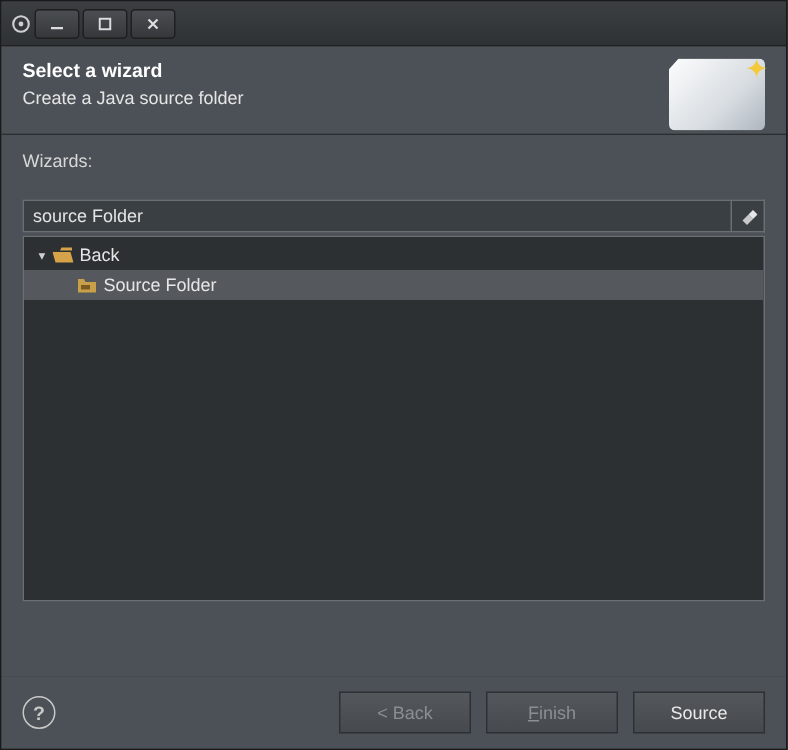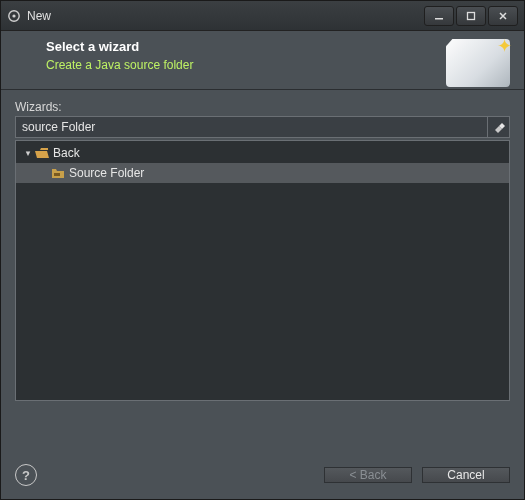--- a/index.html
+++ b/index.html
@@ -5,59 +5,58 @@
     * { margin: 0; padding: 0; box-sizing: border-box; font-family: "Segoe UI", Tahoma, sans-serif; }
     body { width: 525px; height: 500px; background: #1a1a1a; overflow: hidden; }
     .window { width: 525px; height: 500px; background: #3a3f44; border: 1px solid #1a1a1a; display: flex; flex-direction: column; }
     .titlebar { height: 30px; background: linear-gradient(to bottom, #3b3f42, #2e3235); display: flex; align-items: center; padding: 0 6px; border-bottom: 1px solid #222; }
     .title-icon svg { display: block; }
     .title-text { color: #e0e0e0; font-size: 12px; margin-left: 6px; flex: 1; }
     .win-controls { display: flex; gap: 0; }
     .win-btn { width: 30px; height: 20px; background: linear-gradient(to bottom,#4a4e52,#35383b); border: 1px solid #1f1f1f; display: flex; align-items: center; justify-content: center; color: #ddd; font-size: 10px; border-radius: 3px; margin-left: 2px; }
     .win-btn svg { display: block; }
     .banner { height: 58px; background: #4b5156; display: flex; align-items: flex-start; padding: 8px 14px; position: relative; }
-    .banner-left { flex: 1; margin-left: 31px; }
+    .banner-left { flex: 1; }
     .banner-title { color: #ffffff; font-size: 13px; font-weight: bold; margin-bottom: 4px; }
-    .banner-sub { color: #bef264; font-size: 12px; }
+    .banner-sub { color: #e5e5e5; font-size: 12px; }
     .banner-img { width: 65px; height: 50px; position: relative; }
     .banner-img .fold { position:absolute; right:0; top:0; width:64px; height:48px; background: linear-gradient(135deg,#fdfdfd 0%, #d8dde2 60%, #aeb6bd 100%); border-radius: 4px; clip-path: polygon(10% 0, 100% 0, 100% 100%, 0 100%, 0 15%); }
     .banner-img .star { position:absolute; top:-4px; right:-2px; color:#f4c93a; font-size:18px; }
     .content { flex: 1; background: #4b5156; padding: 10px 14px 0 14px; border-top: 1px solid #2b2e31; display: flex; flex-direction: column; }
-    .wiz-label { color: #d8d8d8; font-size: 12px; margin-bottom: 2px; }
+    .wiz-label { color: #d8d8d8; font-size: 12px; margin-bottom: 19px; }
     .filter-row { display:flex; }
     .filter-input { flex:1; height: 22px; background: #3a3f44; border: 1px solid #6a6f74; color: #e4e4e4; font-size: 12px; padding: 0 6px; outline: none; }
     .filter-clear { width: 22px; height: 22px; background:#3a3f44; border:1px solid #6a6f74; border-left:none; display:flex; align-items:center; justify-content:center; color:#ccc; }
     .tree { flex: 1; min-height: 0; background: #2c3033; border: 1px solid #6a6f74; margin-top: 2px; overflow: auto; padding: 2px 0; }
     .tree-row { display: flex; align-items: center; height: 20px; font-size: 12px; color: #e6e6e6; padding-left: 6px; }
     .tree-row.selected { background: #55595d; }
     .tree-indent { display:inline-block; width: 16px; }
     .tree-arrow { width:12px; display:inline-flex; justify-content:center; color:#cfcfcf; font-size:9px; }
     .tree-icon { width:16px; height:16px; display:inline-flex; align-items:center; justify-content:center; margin-right:3px; }
     .folder-svg { fill:#d6a24a; }
     .srcfolder-svg { fill:#c8a04a; }
     .spacer-bottom { height: 50px; }
     .button-bar { height: 48px; background: #4b5156; display:flex; align-items:center; padding: 0 14px; gap: 10px; }
     .help-btn { width:22px; height:22px; border:1.5px solid #c8c8c8; border-radius:50%; color:#c8c8c8; display:flex; align-items:center; justify-content:center; font-size:13px; font-weight:bold; cursor:pointer; }
     .bb-spacer { flex: 1; }
-    .dlg-btn { width: 88px; height: 16px; background: linear-gradient(to bottom,#54585c,#46494d); border:1px solid #2e3134; color:#e8e8e8; font-size:12px; display:flex; align-items:center; justify-content:center; }
+    .dlg-btn { width: 88px; height: 28px; background: linear-gradient(to bottom,#54585c,#46494d); border:1px solid #2e3134; color:#e8e8e8; font-size:12px; display:flex; align-items:center; justify-content:center; }
     .dlg-btn.disabled { color:#8a8f94; }
     .underline-first::first-letter { text-decoration: underline; }
   </style>
 </head>
 <body>
 
 <div class="window">
   <div class="titlebar">
     <span class="title-icon">
       <svg width="14" height="14" viewBox="0 0 14 14">
           <circle cx="7" cy="7" r="5.2" fill="none" stroke="#cfcfcf" stroke-width="1.4"></circle>
           <circle cx="7" cy="7" r="1.6" fill="#cfcfcf"></circle>
         </svg>
     </span>
-    <span class="title-text">New</span>
     <div class="win-controls">
       <div class="win-btn">
         <svg width="10" height="10" viewBox="0 0 10 10">
             <rect x="1" y="7" width="8" height="1.5" fill="#ddd"></rect>
           </svg>
       </div>
       <div class="win-btn">
         <svg width="10" height="10" viewBox="0 0 10 10">
             <rect x="1.5" y="1.5" width="7" height="7" fill="none" stroke="#ddd" stroke-width="1.3"></rect>
           </svg>
@@ -119,17 +118,20 @@
 
     <div class="spacer-bottom"></div>
   </div>
 
   <div class="button-bar">
     <div class="help-btn">?</div>
     <div class="bb-spacer"></div>
     <div class="dlg-btn disabled">
         <span>&lt; Back</span>
       </div>
+    <div class="dlg-btn disabled">
+        <span class="underline-first">Finish</span>
+      </div>
     <div class="dlg-btn">
-        <span>Cancel</span>
+        <span>Source</span>
       </div>
   </div>
 </div>
 
 </body></html>

